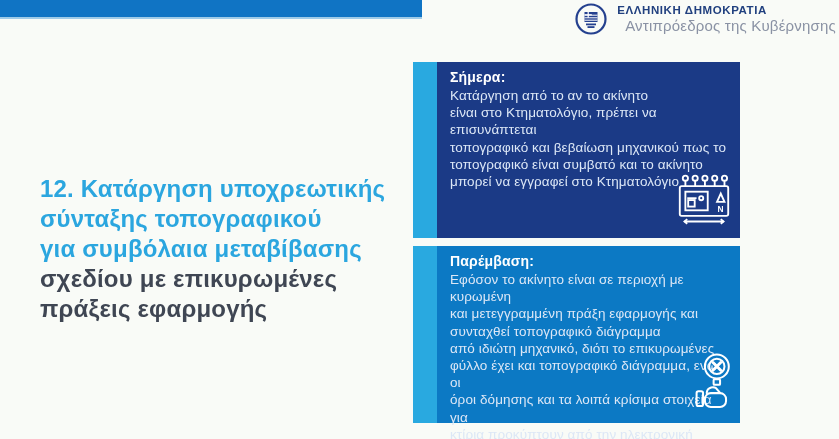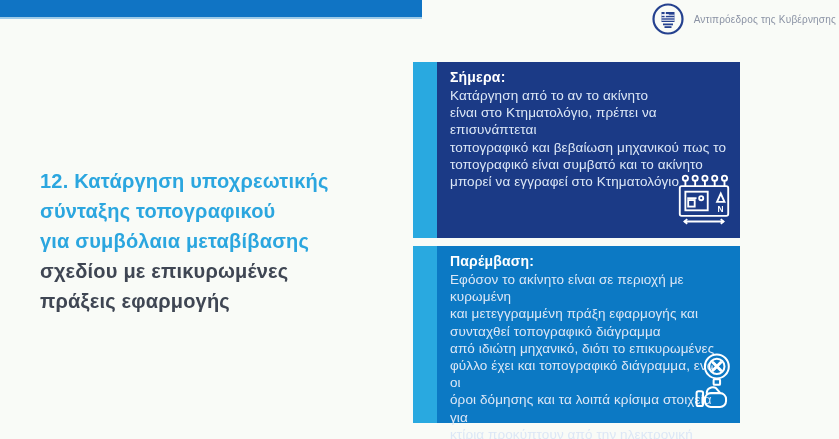--- a/index.html
+++ b/index.html
@@ -34,26 +34,26 @@
     position:absolute;top:2px;right:3px;
     display:flex;align-items:center;gap:9px;
   }
   .emblem{display:block;width:34px;height:34px;}
   .logo-text{display:flex;flex-direction:column;gap:1px;}
   .logo-title{
     font-size:11.5px;font-weight:bold;color:var(--logo-navy);
     letter-spacing:0.6px;
   }
   .logo-subtitle{
-    font-size:10px;color:var(--logo-gray);letter-spacing:0.2px;
+    font-size:15px;color:var(--logo-gray);letter-spacing:0.2px;margin-left:8px;
   }
 
   .slide-title{
-    position:absolute;left:40px;top:166px;width:370px;
-    font-size:20px;font-weight:bold;line-height:30px;
+    position:absolute;left:40px;top:174px;width:370px;
+    font-size:24px;font-weight:bold;line-height:30px;
     letter-spacing:0.2px;
   }
   .slide-title .hl{color:var(--title-blue);}
   .slide-title .dk{color:var(--title-dark);}
 
   .info-box{
     position:absolute;left:413px;width:327px;
     display:flex;flex-direction:row;
   }
   .box-today{top:62px;height:176px;}
@@ -92,20 +92,21 @@
         <line x1="10.5" y1="13.2" x2="23.5" y2="13.2" stroke="#FFFFFF" stroke-width="1"></line>
         <line x1="10.5" y1="15.8" x2="23.5" y2="15.8" stroke="#FFFFFF" stroke-width="1"></line>
         <line x1="10.5" y1="18.2" x2="23.5" y2="18.2" stroke="#FFFFFF" stroke-width="1"></line>
         <line x1="14.2" y1="10" x2="14.2" y2="15.8" stroke="#FFFFFF" stroke-width="1.2"></line>
         <line x1="10.5" y1="12.8" x2="17.8" y2="12.8" stroke="#FFFFFF" stroke-width="1.2"></line>
         <rect x="12" y="21.5" width="10" height="1.8" fill="#25418F"></rect>
         <rect x="13.5" y="24.2" width="7" height="1.8" fill="#25418F"></rect>
       </svg>
     </span>
     <div class="logo-text">
+      <div class="logo-title">ΕΛΛΗΝΙΚΗ ΔΗΜΟΚΡΑΤΙΑ</div>
       <div class="logo-subtitle">Αντιπρόεδρος της Κυβέρνησης</div>
     </div>
   </header>
 
   <div class="slide-title">
       <div><span class="hl">12. Κατάργηση υποχρεωτικής</span></div>
       <div><span class="hl">σύνταξης τοπογραφικού</span></div>
       <div><span class="hl">για συμβόλαια μεταβίβασης</span></div>
       <div><span class="dk">σχεδίου με επικυρωμένες</span></div>
       <div><span class="dk">πράξεις εφαρμογής</span></div>

